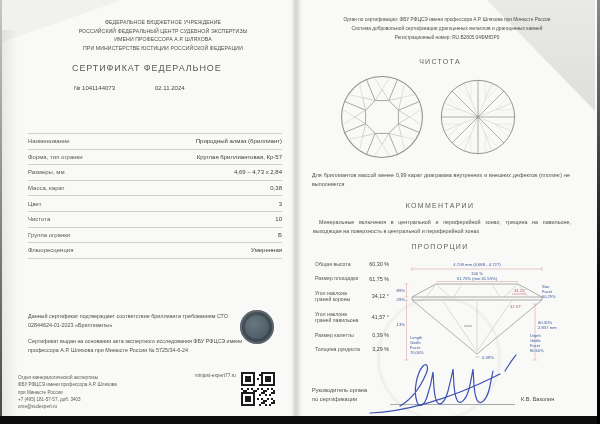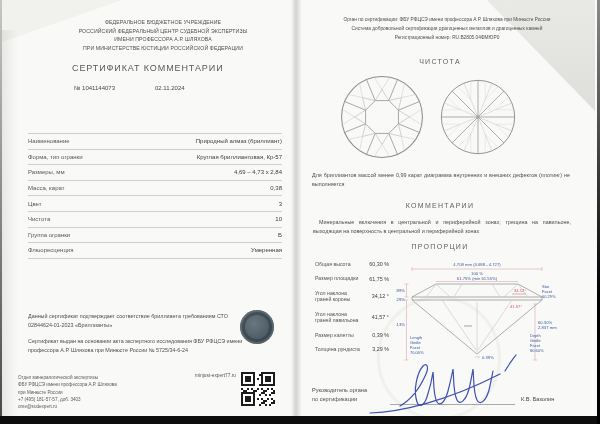--- a/index.html
+++ b/index.html
@@ -55,21 +55,21 @@
   <div class="abs fold"></div>
   <div class="abs watermark"></div>
 
   <div class="abs z org" style="left:43px;top:18px;width:240px;">
     <div>ФЕДЕРАЛЬНОЕ БЮДЖЕТНОЕ УЧРЕЖДЕНИЕ</div>
     <div>РОССИЙСКИЙ ФЕДЕРАЛЬНЫЙ ЦЕНТР СУДЕБНОЙ ЭКСПЕРТИЗЫ</div>
     <div>ИМЕНИ ПРОФЕССОРА А.Р. ШЛЯХОВА</div>
     <div>ПРИ МИНИСТЕРСТВЕ ЮСТИЦИИ РОССИЙСКОЙ ФЕДЕРАЦИИ</div>
   </div>
 
-  <div class="abs z cert-title" style="left:72px;top:63px;">СЕРТИФИКАТ КОММЕНТАРИИ</div>
+  <div class="abs z cert-title" style="left:72px;top:63px;">СЕРТИФИКАТ ФЕДЕРАЛЬНОЕ</div>
 
   <div class="abs z numline" style="left:74px;top:85px;">№ 1041144073</div>
   <div class="abs z numline" style="left:155px;top:85px;">02.11.2024</div>
 
   <div class="abs z spec-table" style="left:28px;top:133px;width:254px;">
     <div class="spec-row">
       <span class="lab">Наименование</span>
       <span class="val">Природный алмаз (бриллиант)</span>
     </div>
     <div class="spec-row">

